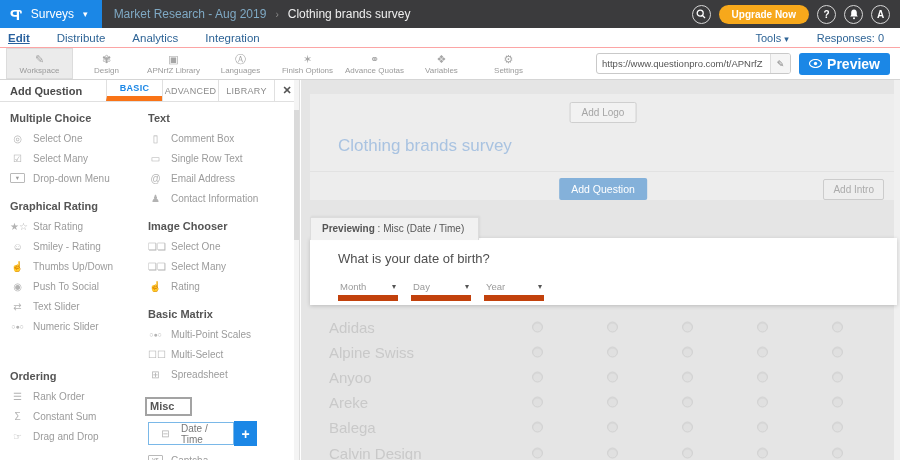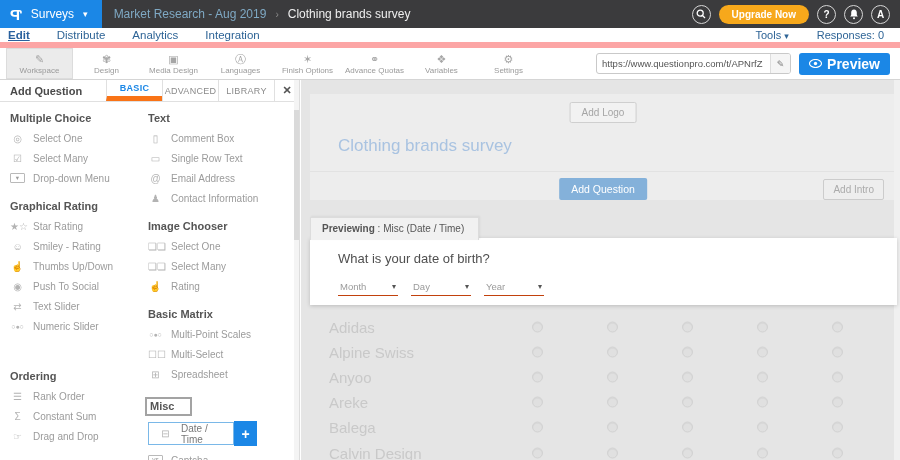--- a/index.html
+++ b/index.html
@@ -13,21 +13,21 @@
   .caret { font-size:9px; }
   .breadcrumb { margin-left:12px; font-size:12px; display:flex; gap:9px; align-items:center; }
   .crumb-1 { color:#7fa9c4; cursor:pointer; }
   .crumb-sep { color:#8a8a8a; font-size:10px; }
   .crumb-2 { color:#efefef; }
   .header-right { margin-left:auto; display:flex; align-items:center; gap:8px; padding-right:10px; }
   .hicon { width:19px; height:19px; border:1px solid #d6d6d6; border-radius:50%; color:#fff; display:flex; align-items:center; justify-content:center; font-size:10px; font-weight:bold; cursor:pointer; flex:none; }
   .upgrade-btn { background:#f7a81b; color:#fff; border-radius:10px; font-size:10px; font-weight:bold; padding:4px 13px; cursor:pointer; }
 
   
-  .nav { position:absolute; top:28px; left:0; right:0; height:20px; background:#fff; border-bottom:6px solid #fca5a5; display:flex; align-items:center; font-size:11.5px; color:#2e6496; z-index:29; }
+  .nav { position:absolute; top:28px; left:0; right:0; height:20px; background:#fff; border-bottom:1px solid #fca5a5; display:flex; align-items:center; font-size:11.5px; color:#2e6496; z-index:29; }
   .nav-items { display:flex; padding-left:8px; }
   .nav-item { margin-right:27px; cursor:pointer; }
   .nav-item.active { font-weight:bold; color:#29619e; text-decoration:underline; }
   .nav-right { margin-left:auto; display:flex; gap:28px; padding-right:16px; font-size:11px; }
   .nav-right .caret { color:#2e6496; }
   .tools-dd { cursor:pointer; }
 
   
   .toolbar { position:absolute; top:48px; left:0; right:0; height:32px; background:#fff; border-bottom:1px solid #d5d5d5; display:flex; align-items:stretch; z-index:28; }
   .tools-row { display:flex; padding-left:6px; }
@@ -71,21 +71,21 @@
   .add-logo-btn { position:absolute; top:8px; left:50%; transform:translateX(-50%); border:1px solid #cfcfcf; background:#f2f2f2; color:#a5a5a5; font-size:10px; padding:4px 11px; border-radius:2px; cursor:pointer; }
   .survey-title { position:absolute; left:28px; top:42px; font-size:17px; color:#a9c3e1; cursor:pointer; }
   .card-divider { position:absolute; left:0; right:0; top:77px; border-top:1px solid #e2e2e2; }
   .add-question-btn { position:absolute; left:50%; transform:translateX(-50%); top:84px; background:#84b1da; color:#fff; font-size:10.5px; padding:5px 12px; border-radius:2px; cursor:pointer; }
   .add-intro-btn { position:absolute; right:12px; top:85px; border:1px solid #ccc; background:#eee; color:#ababab; font-size:10px; padding:4px 9px; border-radius:2px; cursor:pointer; }
   .preview-tab { position:absolute; left:9px; top:137px; background:#f1f1f1; border:1px solid #dcdcdc; border-bottom:none; font-size:10px; color:#555; padding:5px 14px 6px 11px; box-shadow:1px -1px 2px rgba(0,0,0,.06); z-index:3; }
   .pt-bold { font-weight:bold; }
   .preview-card { position:absolute; left:9px; top:158px; right:3px; height:67px; background:#fff; box-shadow:0 1px 4px rgba(0,0,0,.18); z-index:2; }
   .q-text { position:absolute; left:28px; top:13px; font-size:13px; color:#4f4f4f; }
   .date-row { position:absolute; left:28px; top:41px; display:flex; gap:13px; }
-  .dsel { width:60px; border-bottom:1px solid #c2410c; font-size:9.5px; color:#9a9a9a; display:flex; justify-content:space-between; align-items:center; padding:2px 2px 3px; cursor:pointer; }
+  .dsel { width:60px; border-bottom:6px solid #c2410c; font-size:9.5px; color:#9a9a9a; display:flex; justify-content:space-between; align-items:center; padding:2px 2px 3px; cursor:pointer; }
   .dsel .caret { color:#555; font-size:8px; }
   .matrix { position:absolute; left:0; right:0; top:234px; }
   .m-row { position:relative; height:25.2px; }
   .m-label { position:absolute; left:28px; top:50%; transform:translateY(-50%); font-size:15px; color:#c9c9c9; }
   .m-radio { position:absolute; top:50%; transform:translateY(-50%); width:11px; height:11px; border-radius:50%; background:#e0e0e0; border:1px solid #d2d2d2; box-shadow:inset 0 1px 1px rgba(0,0,0,.05); cursor:pointer; }
   .canvas-scroll { position:absolute; right:0; top:0; bottom:0; width:6px; background:#f0f0f0; }
 </style>
 </head>
 <body>
 
@@ -137,21 +137,21 @@
       <div class="tool active">
         <span class="tool-glyph">✎</span>
         <span class="tool-label">Workspace</span>
       </div>
       <div class="tool">
         <span class="tool-glyph">✾</span>
         <span class="tool-label">Design</span>
       </div>
       <div class="tool">
         <span class="tool-glyph">▣</span>
-        <span class="tool-label">Media Design</span>
+        <span class="tool-label">APNrfZ Library</span>
       </div>
       <div class="tool">
         <span class="tool-glyph">Ⓐ</span>
         <span class="tool-label">Languages</span>
       </div>
       <div class="tool">
         <span class="tool-glyph">✶</span>
         <span class="tool-label">Finish Options</span>
       </div>
       <div class="tool">

